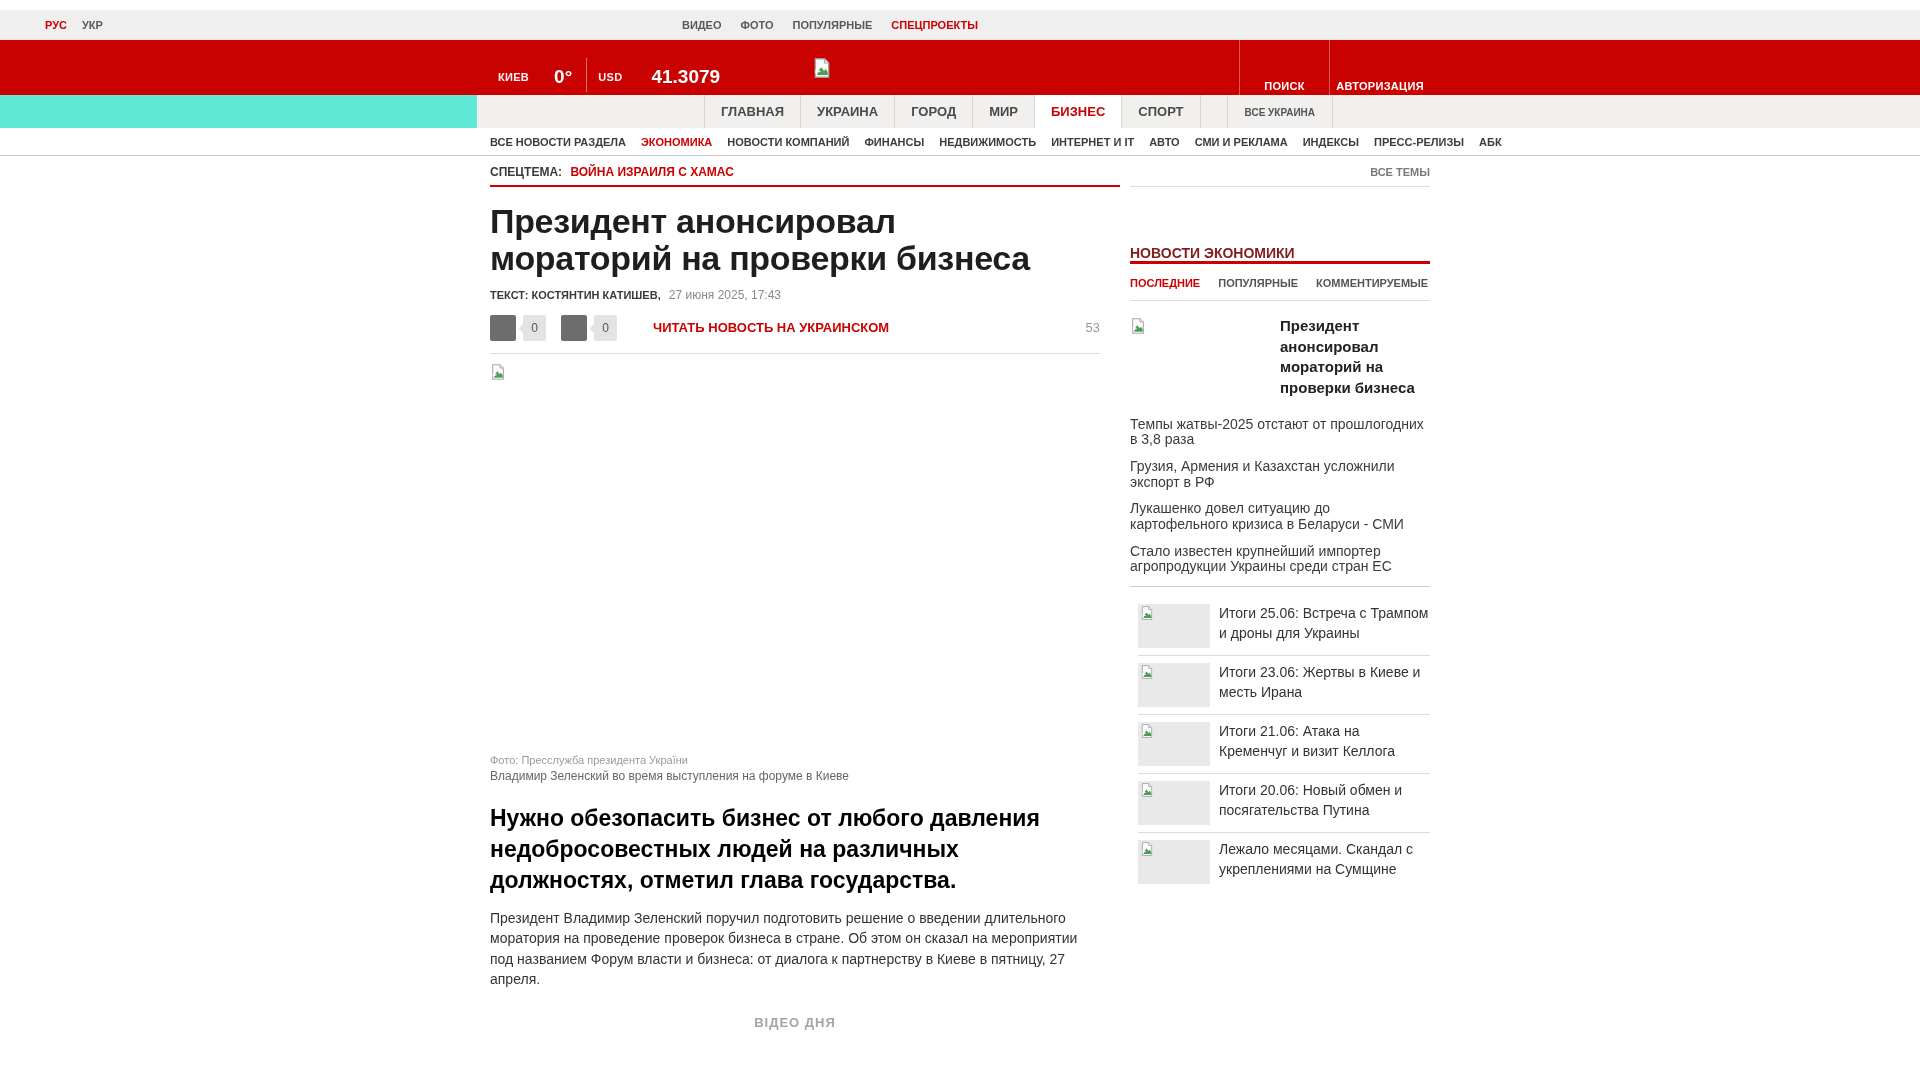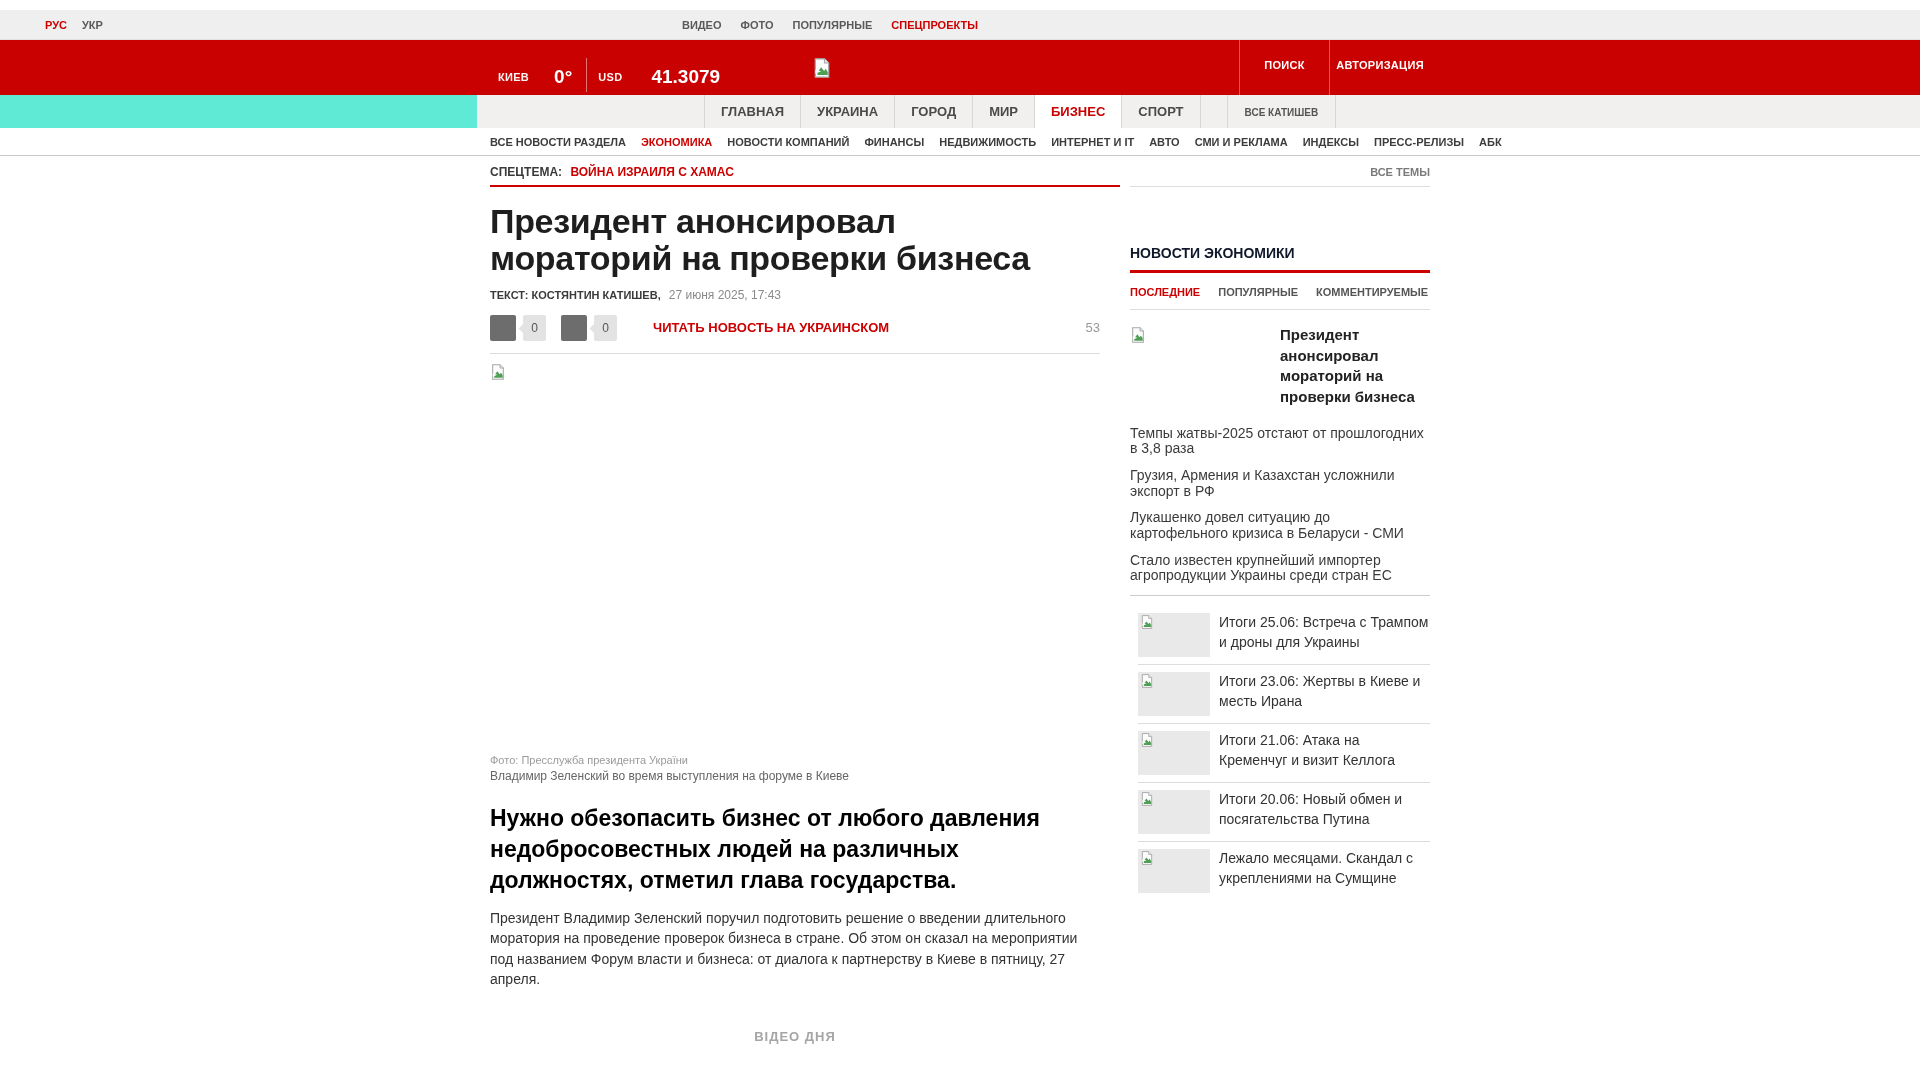--- a/index.html
+++ b/index.html
@@ -20,21 +20,21 @@
   
   .redbar { height:55px; background:#c90101; }
   .redbar-inner { height:55px; display:flex; align-items:flex-end; color:#fff; }
   .weather-currency { display:flex; align-items:flex-end; padding:0 0 9px 8px; }
   .small-label { font-size:11px; font-weight:bold; letter-spacing:.3px; opacity:.95; padding-bottom:3px; }
   .big-num { font-size:19px; font-weight:bold; line-height:1; }
   .wc-gap1 { width:25px; } .wc-gap2 { width:14px; } .wc-gap3 { width:11px; } .wc-gap4 { width:29px; }
   .vdiv { width:1px; height:34px; background:rgba(255,255,255,.45); align-self:flex-end; margin-bottom:-6px; }
   .logo { position:absolute; left:322px; top:18px; cursor:pointer; }
   .header-actions { margin-left:auto; display:flex; height:55px; }
-  .hcell { width:90px; border-left:1px solid rgba(255,255,255,.35); display:flex; align-items:flex-end; justify-content:center; padding-bottom:24px; font-size:11px; font-weight:bold; letter-spacing:.3px; cursor:pointer; }
+  .hcell { width:90px; border-left:1px solid rgba(255,255,255,.35); display:flex; align-items:flex-end; justify-content:center; padding-bottom:3px; font-size:11px; font-weight:bold; letter-spacing:.3px; cursor:pointer; }
   .hcell.wide { width:101px; }
 
   
   .navrow { position:relative; height:33px; background:#5eead4; }
   .navrow::before { content:""; position:absolute; top:0; bottom:0; right:0; left:calc(50% - 483px); background:#f1f0ee; }
   .nav-inner { display:flex; height:33px; }
   .tabs-offset { width:214px; }
   .tab { padding:0 16px; line-height:33px; font-size:13px; font-weight:bold; color:#4a4a4a; border-left:1px solid #d9d7d3; cursor:pointer; white-space:nowrap; }
   .tab.edge { border-right:1px solid #d9d7d3; }
   .tab.active { background:#fff; color:#cc0000; border-left:1px solid #d9d7d3; }
@@ -72,24 +72,24 @@
   .share-count::before { content:""; position:absolute; left:-3px; top:10px; width:7px; height:7px; background:#e3e3e3; transform:rotate(45deg); }
   .read-ukr { margin-left:36px; font-size:13px; font-weight:bold; color:#cc0000; cursor:pointer; }
   .views { margin-left:auto; font-size:13px; color:#999; }
 
   .article-divider { border:none; border-top:1px solid #ddd; margin-top:12px; }
   .photo { height:400px; padding-top:10px; }
   .photo-credit { font-size:11px; color:#9a9a9a; }
   .photo-caption { font-size:12px; color:#666; margin-top:3px; }
   .lead { margin-top:20px; font-size:23px; font-weight:bold; color:#000000; line-height:1.35; }
   .body-text { margin-top:12px; font-size:14px; color:#333; line-height:1.45; }
-  .video-day { margin-top:40px; text-align:center; font-size:13px; font-weight:bold; color:#a5a5a5; letter-spacing:1px; }
-
-  
-  .sb-title { font-size:14px; font-weight:bold; color:#0f172a; padding-bottom:9px; border-bottom:3px solid #cc0000; }
+  .video-day { margin-top:26px; text-align:center; font-size:13px; font-weight:bold; color:#a5a5a5; letter-spacing:1px; }
+
+  
+  .sb-title { font-size:14px; font-weight:bold; color:#7f1d1d; border-bottom:3px solid #cc0000; }
   .sb-title.topics { margin-top:22px; }
   .sb-tabs { display:flex; gap:18px; margin-top:13px; padding-bottom:11px; border-bottom:1px solid #ddd; font-size:11px; font-weight:bold; color:#555; }
   .sb-tab { cursor:pointer; }
   .sb-tab.active { color:#cc0000; }
   .sb-featured { display:flex; margin-top:15px; cursor:pointer; }
   .thumb-slot { width:150px; padding-top:2px; }
   .f-title { width:150px; font-size:15px; font-weight:bold; color:#222; line-height:1.38; }
   .sb-list { margin-top:18px; }
   .sb-list .item { font-size:14px; color:#3b3b3b; line-height:1.12; margin-bottom:11px; cursor:pointer; }
   .sb-divider { border:none; border-top:1px solid #ccc; margin-top:9px; }
@@ -162,21 +162,21 @@
 
 <div class="navrow">
   <div class="shell nav-inner">
     <div class="tabs-offset"></div>
     <div class="tab">ГЛАВНАЯ</div>
     <div class="tab">УКРАИНА</div>
     <div class="tab">ГОРОД</div>
     <div class="tab">МИР</div>
     <div class="tab active">БИЗНЕС</div>
     <div class="tab edge">СПОРТ</div>
-    <div class="tab allsections">ВСЕ КАТИШЕВ</div>
+    <div class="tab allsections">ВСЕ УКРАИНА</div>
   </div>
 </div>
 
 <div class="subnav">
   <div class="shell subnav-inner">
     <span>ВСЕ НОВОСТИ РАЗДЕЛА</span>
     <span class="red">ЭКОНОМИКА</span>
     <span>НОВОСТИ КОМПАНИЙ</span>
     <span>ФИНАНСЫ</span>
     <span>НЕДВИЖИМОСТЬ</span>

